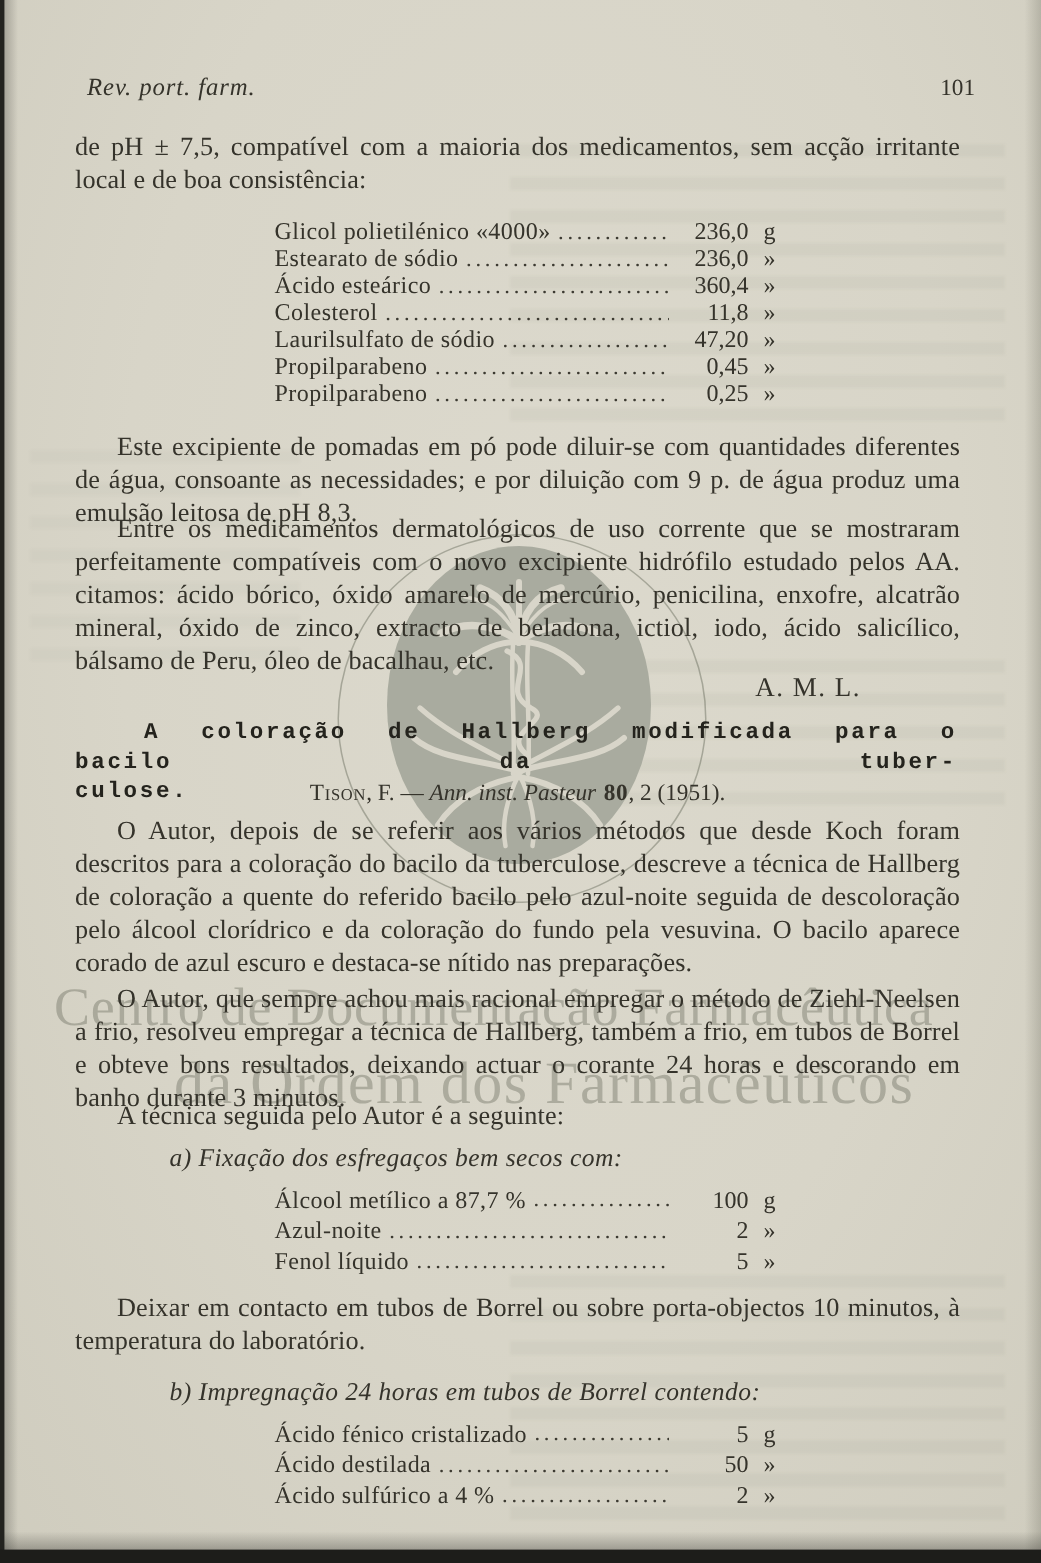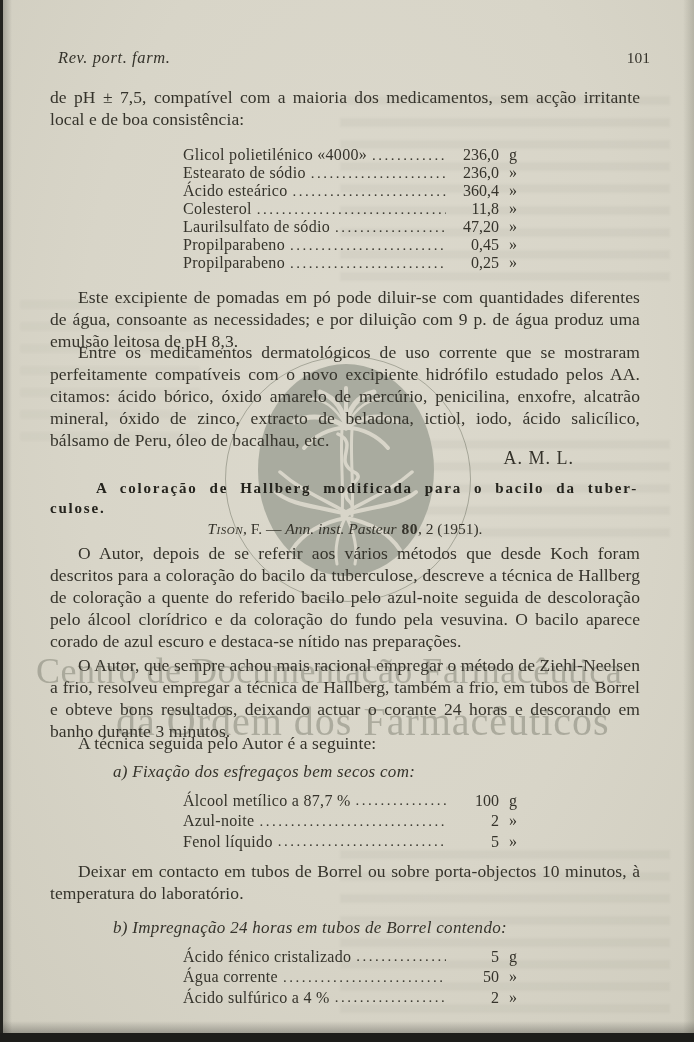--- a/index.html
+++ b/index.html
@@ -53,27 +53,27 @@
   .formula.wide .frow{line-height:19.5px;}
   .flabel{white-space:nowrap;letter-spacing:.3px;}
   .leader{flex:1;overflow:hidden;white-space:nowrap;margin:0 5px;color:#3c3a31;}
   .leader::after{content:"........................................................";letter-spacing:2.5px;font-size:15px;}
   .fval{width:48px;text-align:right;white-space:nowrap;}
   .funit{width:16px;margin-left:10px;text-align:left;}
 
   .signature{position:absolute;right:120px;top:448px;font-size:18px;letter-spacing:1px;}
 
   .art-title{position:absolute;left:50px;width:588px;top:479px;
-    font-family:Liberation Serif, serif;font-weight:700;font-size:15px;line-height:19.5px;
+    font-family:Liberation Mono, monospace;font-weight:700;font-size:15px;line-height:19.5px;
     letter-spacing:1.8px;word-spacing:4px;color:#24231d;}
   .art-title .t1{text-indent:46px;text-align:justify;text-align-last:justify;}
   .art-title .t2{text-align:left;}
 
   .citation{position:absolute;left:50px;width:590px;top:520px;text-align:center;font-size:15.5px;}
-  .citation .sc{font-variant:small-caps;letter-spacing:.5px;font-style:italic;}
+  .citation .sc{font-variant:small-caps;letter-spacing:.5px;}
   .citation i{margin-right:5px;}
   .citation b{letter-spacing:.5px;}
 
   .step{position:absolute;left:113px;width:520px;font-style:italic;font-size:17px;letter-spacing:.3px;}
 </style>
 </head>
 <body>
 
 <div class="page">
 
@@ -218,21 +218,21 @@
     <div class="step" style="top:918px;">b) Impregnação 24 horas em tubos de Borrel contendo:</div>
 
     <div class="formula wide" style="top:946px;">
       <div class="frow">
         <span class="flabel">Ácido fénico cristalizado</span>
           <span class="leader"></span>
           <span class="fval">5</span>
           <span class="funit">g</span>
       </div>
       <div class="frow">
-        <span class="flabel">Água corrente</span>
+        <span class="flabel">Ácido destilada</span>
           <span class="leader"></span>
           <span class="fval">50</span>
           <span class="funit">»</span>
       </div>
       <div class="frow">
         <span class="flabel">Ácido sulfúrico a 4 %</span>
           <span class="leader"></span>
           <span class="fval">2</span>
           <span class="funit">»</span>
       </div>

